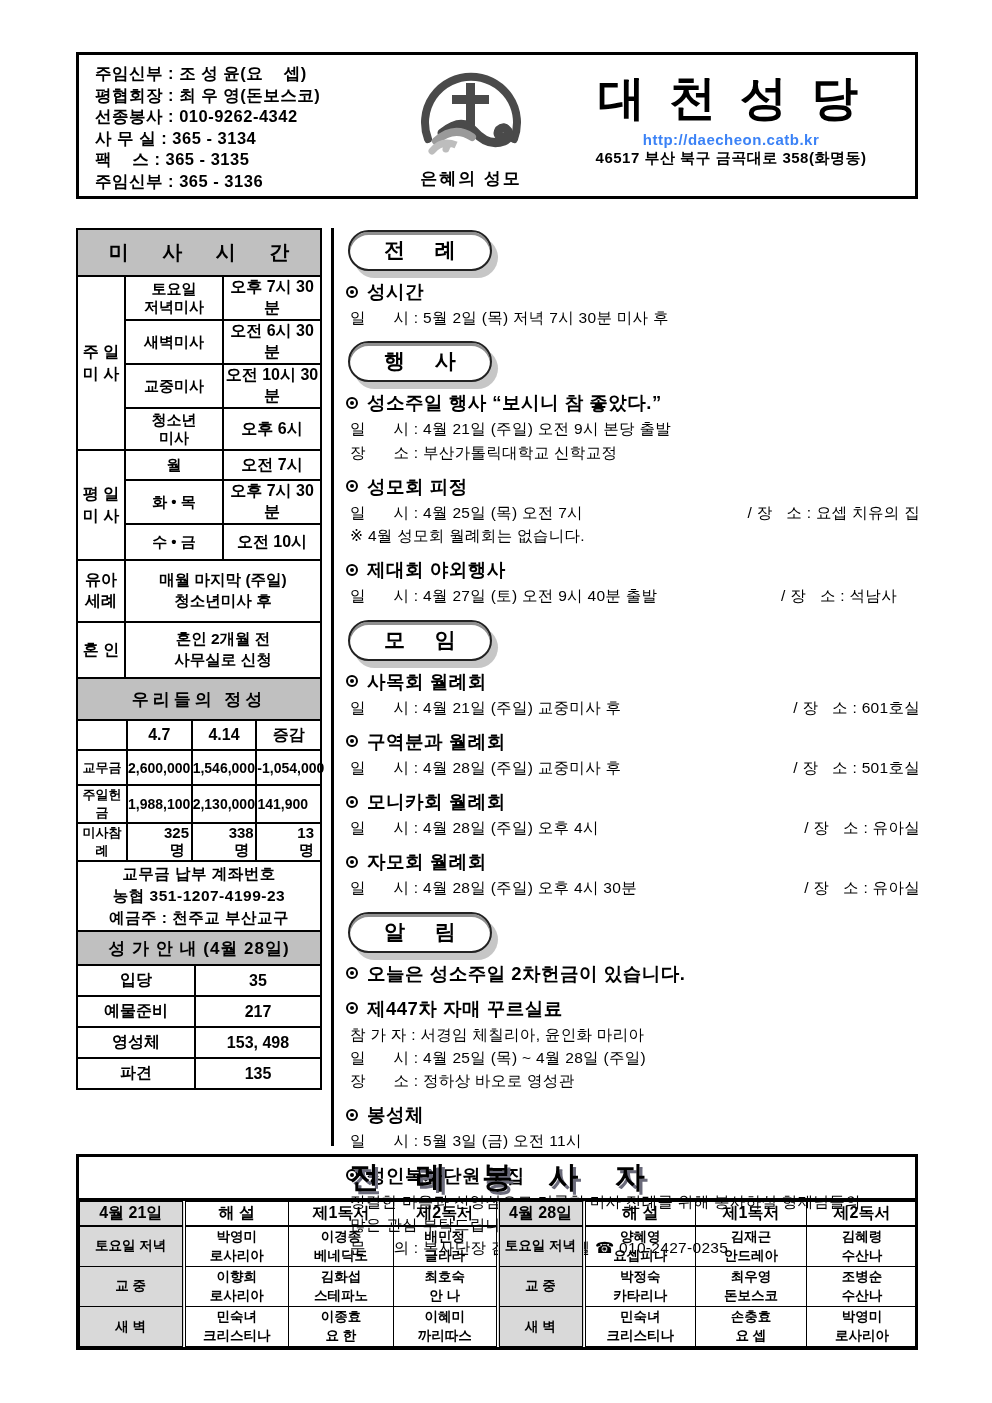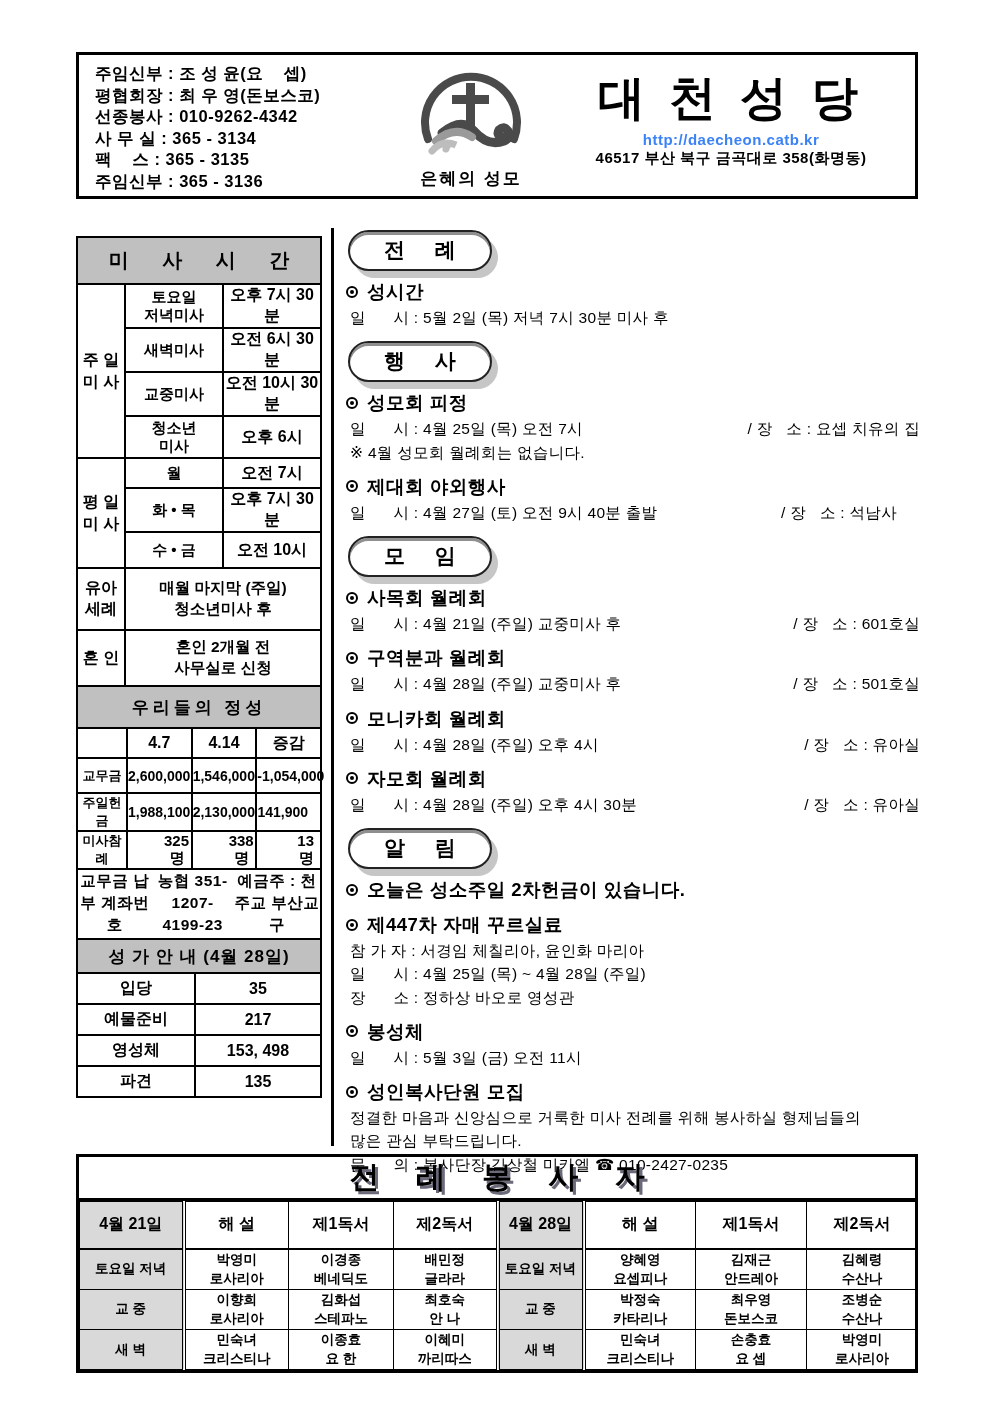--- a/index.html
+++ b/index.html
@@ -25,42 +25,42 @@
   
   .left-col { position:absolute; left:76px; top:228px; width:246px; }
   .v-divider { position:absolute; left:331px; top:228px; width:3px; height:918px; background:#000; }
   .right-col { position:absolute; left:346px; top:228px; width:574px; }
 
   
   .bar {
     border:2px solid #000; background:#c0c0c0; font-weight:bold; text-align:center;
     display:flex; align-items:center; justify-content:center; margin-top:-2px;
   }
-  .bar:first-child { margin-top:8px; }
+  .bar:first-child { margin-top:0; }
   .bar-mass { height:49px; font-size:20px; letter-spacing:14px; text-indent:14px; }
   .bar-sac  { height:47px; font-size:19px; letter-spacing:10px; text-indent:10px; }
   .bar-off  { height:44px; font-size:17px; letter-spacing:4px; }
   .bar-hymn { height:36px; font-size:17px; letter-spacing:1px; }
 
   table.lt { width:100%; border-collapse:collapse; margin-top:-2px; table-layout:fixed; }
   table.lt td { border:2px solid #000; text-align:center; vertical-align:middle; font-weight:bold; white-space:pre-line; }
   .mass-t td.glabel { width:48px; font-size:16px; line-height:1.35; }
   .mass-t td.mname  { width:98px; font-size:15px; line-height:1.2; }
   .mass-t td.mtime  { font-size:16px; }
   .r1{height:42px}.r2{height:40px}.r3{height:40px}.r4{height:42px}.r5{height:30px}.r6{height:40px}.r7{height:36px}
   .sac-t td.slabel { width:48px; font-size:16px; line-height:1.3; }
   .sac-t td.sval { font-size:15.5px; line-height:1.35; }
   .sac-r1{height:62px}.sac-r2{height:56px}
   .off-t td { font-size:14px; }
   .off-t td.ohead { height:30px; font-size:16px; }
   .off-t td.olabel { font-size:13px; width:50px; }
   .off-t td.onum { text-align:right; padding-right:12px;margin-left:12px; }
   .off-t td.ocnt { text-align:right; padding-right:6px; font-size:15px;padding-left:36px; }
   .off-r{height:35px}
-  .acct-box { border:2px solid #000; margin-top:-2px; height:72px; display:flex; justify-content:center; text-align:center; font-size:15.5px; font-weight:bold; line-height:22px; letter-spacing:0.5px; }
+  .acct-box { border:2px solid #000; margin-top:-2px; height:72px; display:flex; flex-direction:column; justify-content:center; text-align:center; font-size:15.5px; font-weight:bold; line-height:22px; letter-spacing:0.5px; }
   .hymn-t td { font-size:16px; height:31px; }
   .hymn-t td.hl { width:118px; }
 
   
   .badge {
     display:inline-block; position:relative; margin:2px 0 8px 2px; padding:4px 22px 5px 22px;
     border:2px solid #222; border-radius:22px; background:#fff;
     font-size:21px; font-weight:bold; letter-spacing:12px; text-indent:12px;
     box-shadow:6px 7px 0 #c6c6c6, inset 0 3px 0 #8f8f8f;
   }
@@ -70,21 +70,21 @@
   .bullet::after { content:''; position:absolute; left:2px; top:2px; right:2px; bottom:2px; background:#000; border-radius:50%; }
   .detail { display:flex; justify-content:space-between; font-size:15.5px; line-height:1.5; white-space:pre-wrap; padding-left:4px; letter-spacing:0.3px; }
   .section { margin-bottom:4px; }
 
   
   .servers-box { position:absolute; left:76px; top:1154px; width:842px; border:3px solid #000; }
   .servers-title { height:44px; border-bottom:3px solid #000; display:flex; align-items:center; justify-content:center;
     font-size:30px; font-weight:bold; letter-spacing:14px; text-indent:14px; text-shadow:3px 3px 0 #6a6a7a; }
   table.sv { width:100%; border-collapse:collapse; table-layout:fixed; }
   table.sv td { border:1.5px solid #000; text-align:center; vertical-align:middle; font-weight:bold; }
-  table.sv tr.hdr td { height:47px; font-size:16px; border-bottom:2.5px solid #000; }
+  table.sv tr.hdr td { height:24px; font-size:16px; border-bottom:2.5px solid #000; }
   table.sv td.gray { background:#d9d9d9; }
   table.sv td.dbl { border-right:4px double #000; }
   table.sv tr.body td { height:40px; font-size:13.5px; line-height:1.45; }
   table.sv td.rowlabel { font-size:14px; }
 </style>
 </head>
 <body>
 
 <div class="header-box">
   <div class="contacts"><span>주임신부 : 조 성 윤(요    셉)</span>
@@ -240,20 +240,28 @@
       <div class="item-title">
           <span class="bullet"></span>
           <span>성시간</span>
         </div>
       <div class="detail"><span>일      시 : 5월 2일 (목) 저녁 7시 30분 미사 후</span><span></span></div>
     </div>
   </div>
 
   <div class="section">
     <div class="badge">행 사</div>
+    <div class="item">
+      <div class="item-title">
+          <span class="bullet"></span>
+          <span>성소주일 행사  “보시니 참 좋았다.”</span>
+        </div>
+      <div class="detail"><span>일      시 : 4월 21일 (주일) 오전 9시 본당 출발</span><span></span></div>
+      <div class="detail"><span>장      소 : 부산가톨릭대학교 신학교정</span><span></span></div>
+    </div>
     <div class="item">
       <div class="item-title">
           <span class="bullet"></span>
           <span>성모회 피정</span>
         </div>
       <div class="detail"><span>일      시 : 4월 25일 (목) 오전 7시</span><span>/ 장   소 : 요셉 치유의 집</span></div>
       <div class="detail"><span>※ 4월 성모회 월례회는 없습니다.</span><span></span></div>
     </div>
     <div class="item">
       <div class="item-title">

